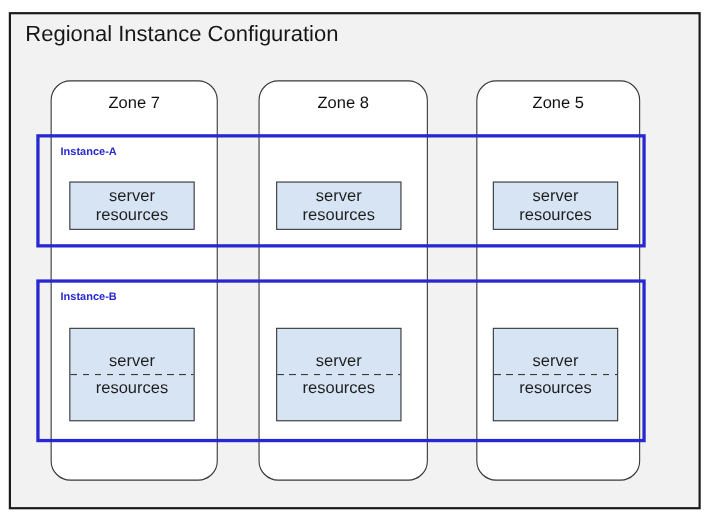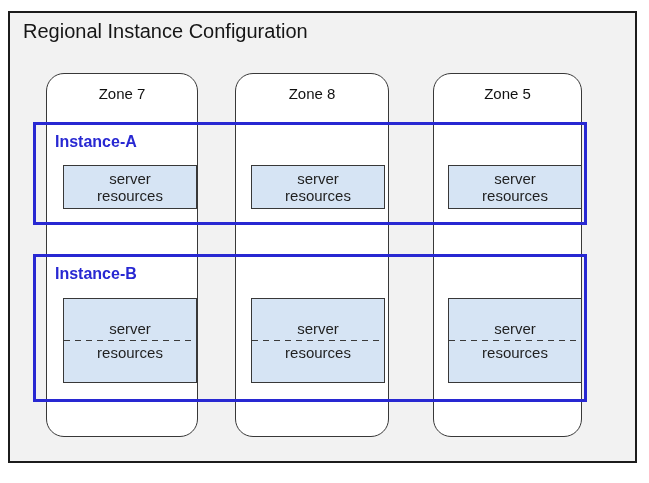--- a/index.html
+++ b/index.html
@@ -48,28 +48,28 @@
     left: 23px;
     width: 554px;
     border: 3px solid #2828d2;
     background: transparent;
   }
   .instance-a { top: 109px; height: 103px; }
   .instance-b { top: 241px; height: 148px; }
   .instance-label {
     position: absolute;
     left: 19px; top: 8px;
-    font-size: 16px;
+    font-size: 10px;
     font-weight: bold;
     color: #2828d2;
     white-space: nowrap;
   }
   .server {
     position: absolute;
-    width: 134px;
+    width: 114px;
     background: #d6e4f4;
     border: 1px solid #383838;
     display: flex;
     flex-direction: column;
     align-items: center;
     justify-content: center;
     font-size: 15px;
     line-height: 17px;
     color: #1f1f1f;
     text-align: center;

